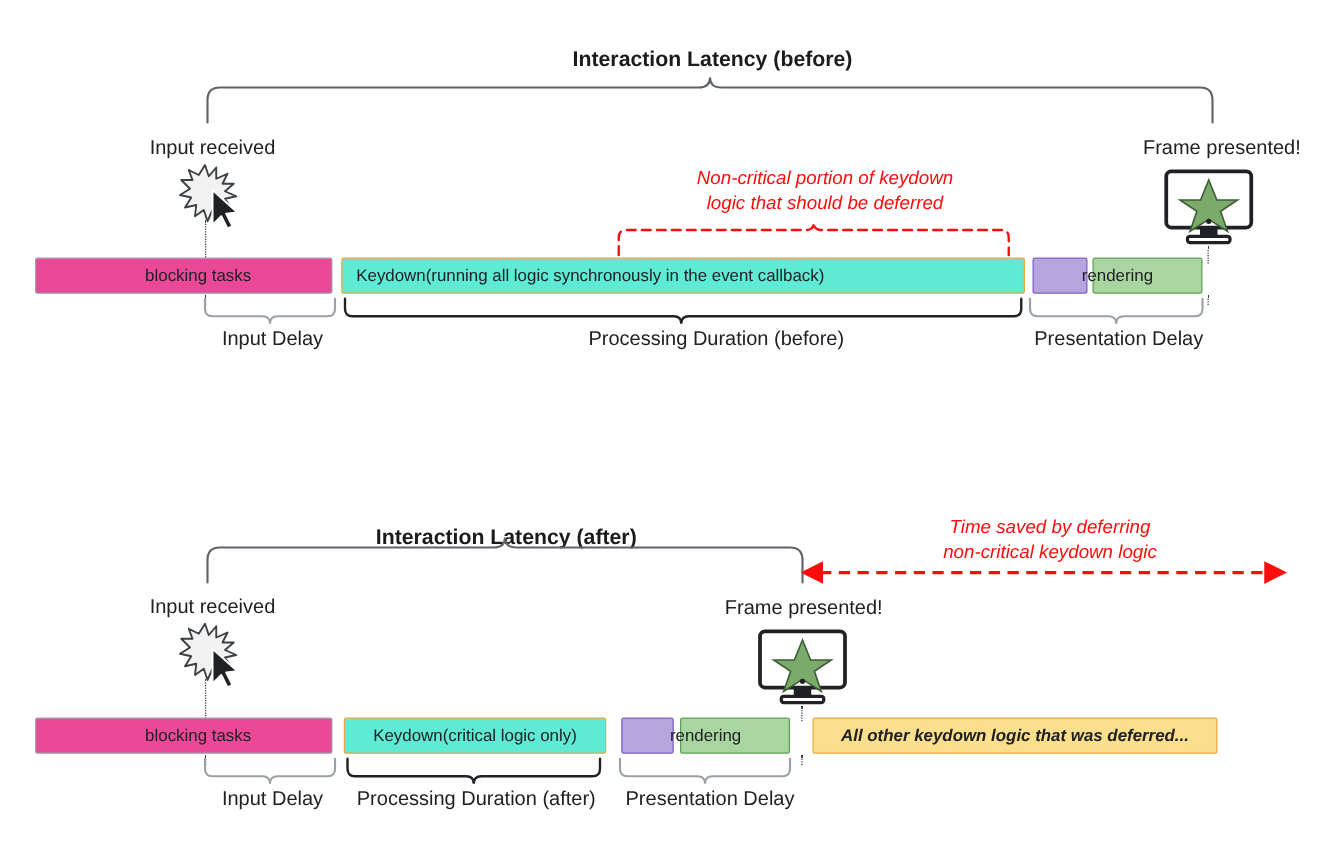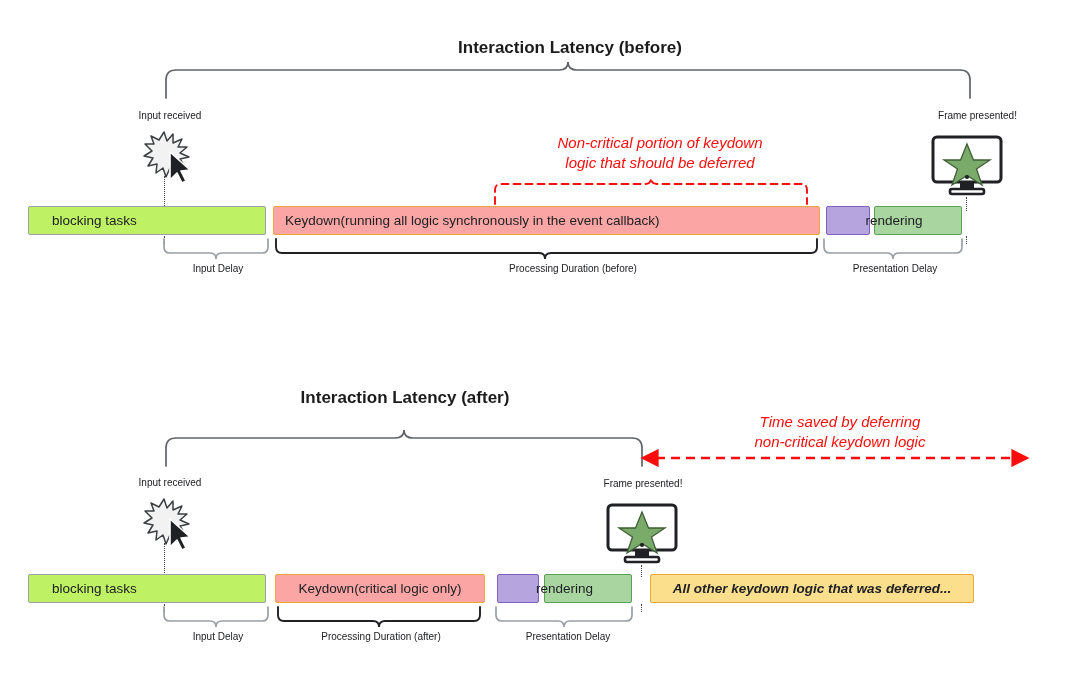--- a/index.html
+++ b/index.html
@@ -16,39 +16,39 @@
   .abs{position:absolute;}
 
   
   .diagram-title{
     font-size:17px;font-weight:bold;color:#1b1b1b;
     text-align:center;white-space:nowrap;
   }
 
   
   .caption{
-    font-size:10px;color:#202124;white-space:nowrap;text-align:center;
+    font-size:16px;color:#202124;white-space:nowrap;text-align:center;
   }
 
   
   .bar{
     box-sizing:border-box;
     height:29px;
     border-radius:2px;
     display:flex;align-items:center;
     font-size:13.5px;
     line-height:1;
     overflow:visible;
   }
   .bar-blocking{
-    background:#bef264;border:1.3px solid #9aa0a6;
-    padding-left:23px;color:#202124;
+    background:#ec4899;border:1.3px solid #9aa0a6;
+    padding-left:23px;color:#202124;justify-content:center;
   }
   .bar-keydown{
-    background:#fca5a5;border:1.3px solid #e9a73e;
+    background:#5eead4;border:1.3px solid #e9a73e;
     padding-left:11px;color:#202124;
   }
   .bar-keydown.centered{padding-left:0;justify-content:center;}
   .bar-purple{
     background:#b5a4de;border:1.3px solid #7d60c2;
   }
   .bar-green{
     background:#a9d5a1;border:1.3px solid #5da057;
   }
   .bar-deferred{
@@ -150,21 +150,21 @@
   <svg class="abs" style="left:274px;top:238px;" width="546" height="22">
     <path d="M2,1 L2,9 Q2,15 8,15 L265,15 Q271,15 271,21 Q271,15 277,15 L537,15 Q543,15 543,9 L543,1" fill="none" stroke="#202124" stroke-width="1.9" stroke-linecap="round"></path>
   </svg>
   <div class="abs caption" style="left:456px;top:263px;width:234px;">Processing Duration (before)</div>
 
   <svg class="abs" style="left:822px;top:238px;" width="146" height="22">
     <path d="M2,1 L2,9 Q2,15 8,15 L65,15 Q71,15 71,21 Q71,15 77,15 L134,15 Q140,15 140,9 L140,1" fill="none" stroke="#9aa0a6" stroke-width="1.7" stroke-linecap="round"></path>
   </svg>
   <div class="abs caption" style="left:810px;top:263px;width:170px;">Presentation Delay</div>
 
-  <div class="abs diagram-title" style="left:160px;top:388px;width:490px;">Interaction Latency (after)</div>
+  <div class="abs diagram-title" style="left:160px;top:420px;width:490px;">Interaction Latency (after)</div>
 
   <svg class="abs" style="left:160px;top:434px;" width="494" height="34">
     <path d="M6,32 L6,14 Q6,4 16,4 L235,4 Q244,4 244,-4 Q244,4 253,4 L472,4 Q482,4 482,14 L482,32" fill="none" stroke="#5f6368" stroke-width="1.7" stroke-linecap="round"></path>
   </svg>
 
   <div class="red-note" style="left:655px;top:412px;width:370px;">
     <span>Time saved by deferring</span><br>
     <span>non-critical keydown logic</span>
   </div>
 

